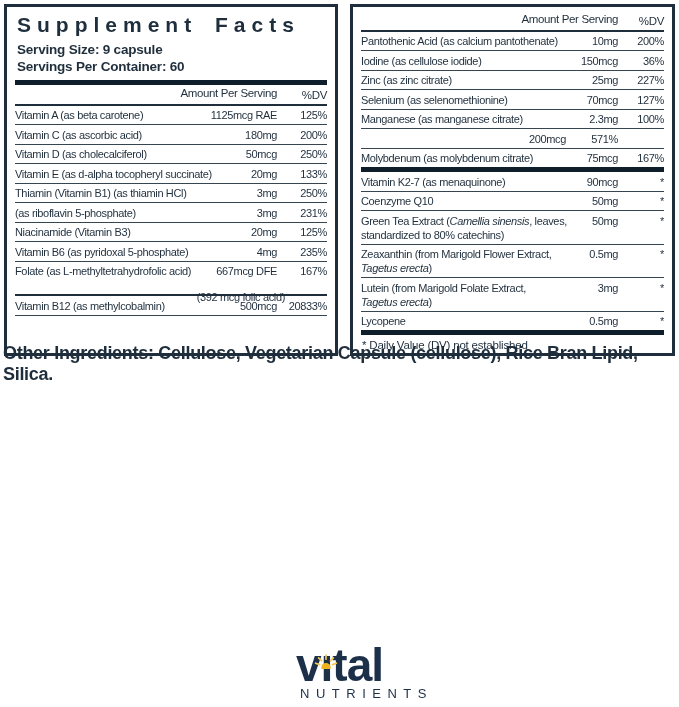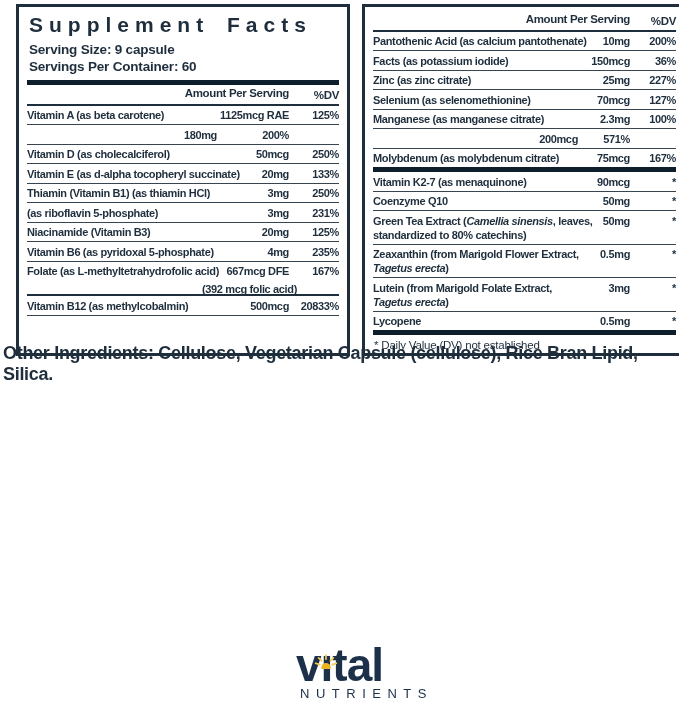--- a/index.html
+++ b/index.html
@@ -18,21 +18,20 @@
     position:relative;
   }
   .panel{
     position:absolute;
     top:4px;
     height:352px;
     border:3px solid var(--ink);
     background:#fff;
     padding:4px 8px 4px 8px;
     overflow:hidden;
-    margin-left:12px;
   }
   .panel-left{left:4px;width:334px;}
   .panel-right{left:350px;width:325px;}
 
   .facts-title{
     font-size:21px;
     font-weight:bold;
     letter-spacing:6px;
     word-spacing:6px;
     padding:2px 0 4px 2px;
@@ -52,39 +51,38 @@
   }
   .fn-bar{margin-top:0;}
 
   .frow{
     display:grid;
     padding:2.5px 0 2px 0;
     font-size:11px;
     letter-spacing:-0.35px;
     line-height:14px;
     white-space:nowrap;
-    font-weight:bold;
   }
   .cols-left .frow{grid-template-columns:190px 72px 50px;}
   .cols-right .frow{grid-template-columns:205px 52px 46px;}
 
   .cell{overflow:visible;}
   .cell.amount, .cell.dv{text-align:right;}
   .cell.amount{position:relative;}
   .overlay-span{
     position:absolute;
     right:0;
     bottom:2px;
     white-space:nowrap;
   }
   .amount-note-wrap{position:relative;height:14px;}
   .amount-note-wrap span{
     position:absolute;
     right:-8px;
-    top:4px;
+    top:12px;
     white-space:nowrap;
   }
 
   .header-row{
     border-bottom:2px solid var(--ink);
     font-size:11.5px;
   }
   .sep-none{border-top:none;}
   .sep-thin{border-top:1px solid var(--line);}
   .sep-medium{border-top:2px solid var(--ink);}
@@ -161,20 +159,23 @@
       <div class="frow sep-none">
         <div class="cell name">
           <div><span>Vitamin A (as beta carotene)</span></div>
         </div>
         <div class="cell amount">
           <div>1125mcg RAE</div>
         </div>
         <div class="cell dv">125%</div>
       </div>
       <div class="frow sep-thin">
+        <div class="cell name">
+          <div><span>Vitamin C (as ascorbic acid)</span></div>
+        </div>
         <div class="cell amount">
           <div>180mg</div>
         </div>
         <div class="cell dv">200%</div>
       </div>
       <div class="frow sep-thin">
         <div class="cell name">
           <div><span>Vitamin D (as cholecalciferol)</span></div>
         </div>
         <div class="cell amount">
@@ -266,21 +267,21 @@
         <div class="cell name">
           <div><span>Pantothenic Acid (as calcium pantothenate)</span></div>
         </div>
         <div class="cell amount">
           <div>10mg</div>
         </div>
         <div class="cell dv">200%</div>
       </div>
       <div class="frow sep-thin">
         <div class="cell name">
-          <div><span>Facts (as potassium iodide)</span></div>
+          <div><span>Iodine (as cellulose iodide)</span></div>
         </div>
         <div class="cell amount">
           <div>150mcg</div>
         </div>
         <div class="cell dv">36%</div>
       </div>
       <div class="frow sep-thin">
         <div class="cell name">
           <div><span>Zinc (as zinc citrate)</span></div>
         </div>

